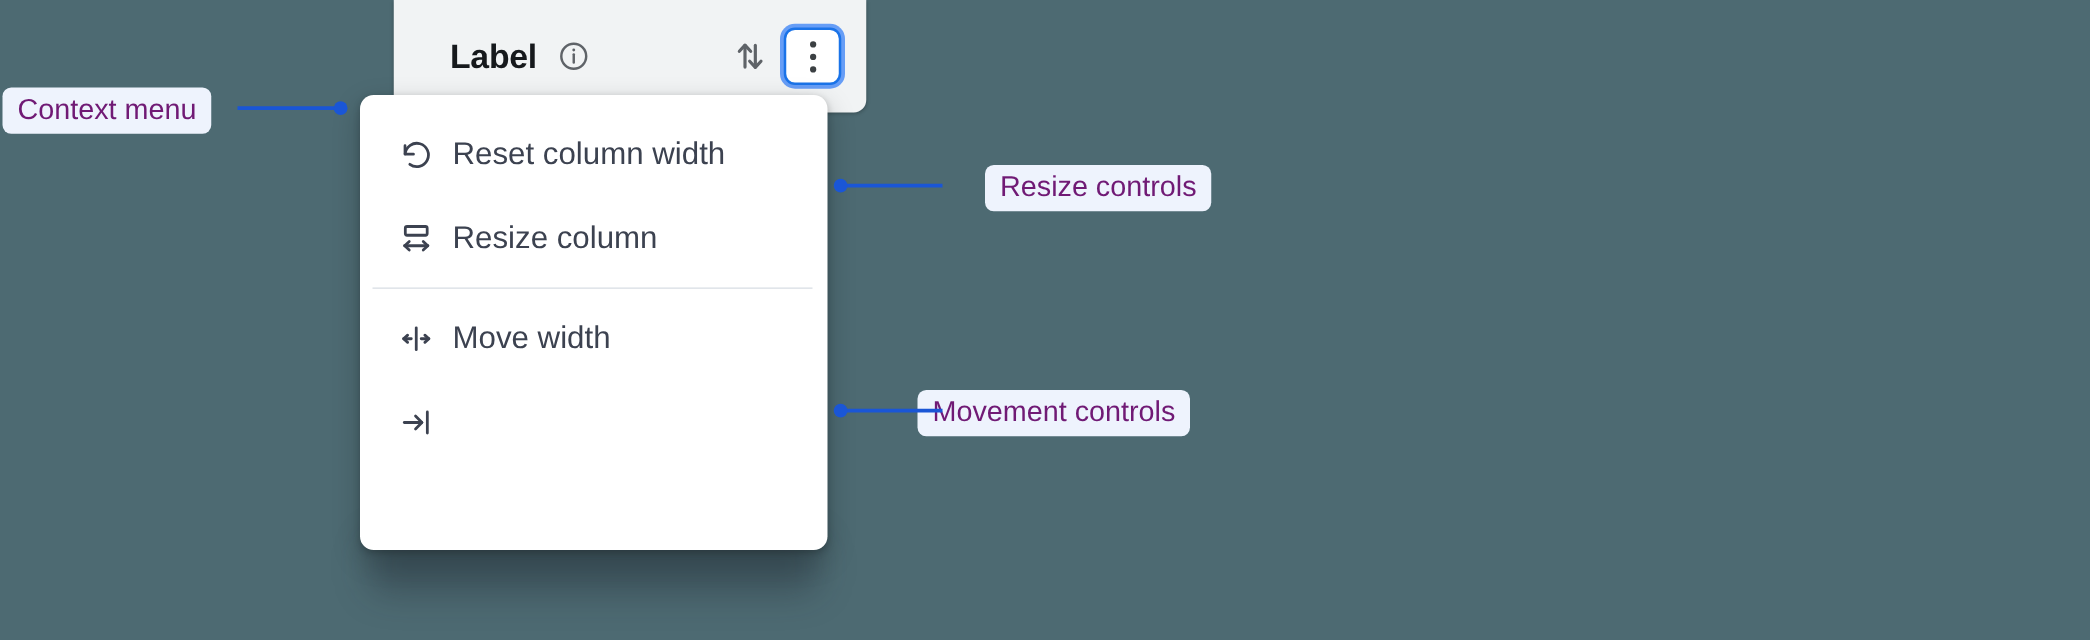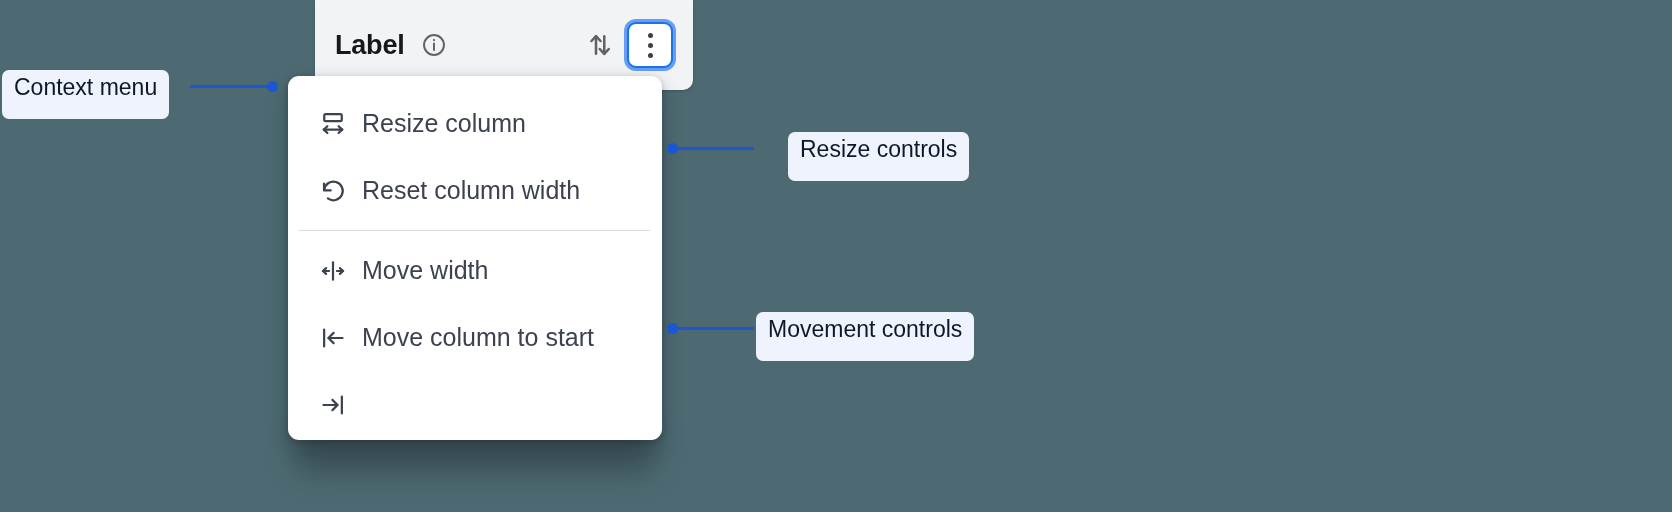--- a/index.html
+++ b/index.html
@@ -25,21 +25,21 @@
     left: 315px;
     top: 0px;
     width: 378px;
     height: 90px;
     background: #f1f3f4;
     border-radius: 0 0 10px 10px;
     box-shadow: 0 1px 3px rgba(0,0,0,0.22);
     display: flex;
     align-items: center;
     box-sizing: border-box;
-    padding: 0 16px 0 20px;
+    padding: 0 16px 0 45px;
   }
   .header-label {
     font-size: 27px;
     font-weight: bold;
     color: #16191c;
     letter-spacing: -0.2px;
     line-height: 1;
   }
   .info-icon {
     margin-left: 16px;
@@ -131,24 +131,24 @@
   .menu-divider {
     height: 1px;
     background: #d8dde3;
     margin: 6px 12px 6px 10px;
   }
 
   
   .anno {
     position: absolute;
     background: #eef3fd;
-    color: #0f172a;
+    color: #701a75;
     font-size: 23px;
     border-radius: 7px;
-    padding: 6px 12px 20px 12px;
+    padding: 6px 12px 8px 12px;
     white-space: nowrap;
     line-height: 1;
   }
   .conn-line {
     position: absolute;
     height: 3px;
     background: #1a56d6;
   }
   .conn-dot {
     position: absolute;
@@ -193,81 +193,71 @@
     </div>
   </div>
 
   <div class="menu-shadow"></div>
 
   <div class="menu-panel">
 
     <div class="menu-item">
       <span class="mi-icon">
         <svg width="28" height="28" viewBox="0 0 24 24" fill="none" stroke="#3c4250" stroke-width="1.9" stroke-linecap="round" stroke-linejoin="round">
+          <path d="M4.4 11.2 A8 8 0 1 1 7.6 18.4"></path>
+          <polyline points="4.3,5.6 4.3,11.4 10.1,11.4"></polyline>
+        </svg>
+      </span>
+      <span class="mi-label">Reset column width</span>
+    </div>
+
+    <div class="menu-item">
+      <span class="mi-icon">
+        <svg width="28" height="28" viewBox="0 0 24 24" fill="none" stroke="#3c4250" stroke-width="1.9" stroke-linecap="round" stroke-linejoin="round">
           <rect x="4.5" y="3.6" width="15" height="6" rx="1.2"></rect>
           <line x1="4" y1="16.8" x2="20" y2="16.8"></line>
           <polyline points="7.2,13.9 4.1,16.8 7.2,19.7"></polyline>
           <polyline points="16.8,13.9 19.9,16.8 16.8,19.7"></polyline>
         </svg>
       </span>
       <span class="mi-label">Resize column</span>
-    </div>
-
-    <div class="menu-item">
-      <span class="mi-icon">
-        <svg width="28" height="28" viewBox="0 0 24 24" fill="none" stroke="#3c4250" stroke-width="1.9" stroke-linecap="round" stroke-linejoin="round">
-          <path d="M4.4 11.2 A8 8 0 1 1 7.6 18.4"></path>
-          <polyline points="4.3,5.6 4.3,11.4 10.1,11.4"></polyline>
-        </svg>
-      </span>
-      <span class="mi-label">Reset column width</span>
     </div>
 
     <div class="menu-divider"></div>
 
     <div class="menu-item">
       <span class="mi-icon">
         <svg width="28" height="28" viewBox="0 0 24 24" fill="none" stroke="#3c4250" stroke-width="1.9" stroke-linecap="round" stroke-linejoin="round">
           <line x1="12" y1="4.5" x2="12" y2="19.5"></line>
           <line x1="3.4" y1="12" x2="8.6" y2="12"></line>
           <polyline points="6.1,9.5 3.3,12 6.1,14.5"></polyline>
           <line x1="15.4" y1="12" x2="20.6" y2="12"></line>
           <polyline points="17.9,9.5 20.7,12 17.9,14.5"></polyline>
         </svg>
       </span>
       <span class="mi-label">Move width</span>
     </div>
 
-    <div class="menu-item">
-      <span class="mi-icon">
-        <svg width="28" height="28" viewBox="0 0 24 24" fill="none" stroke="#3c4250" stroke-width="1.9" stroke-linecap="round" stroke-linejoin="round">
-          <line x1="4.4" y1="4.8" x2="4.4" y2="19.2"></line>
-          <line x1="20.2" y1="12" x2="8.2" y2="12"></line>
-          <polyline points="12.5,7.6 8.1,12 12.5,16.4"></polyline>
-        </svg>
-      </span>
-      <span class="mi-label">Move column to start</span>
-    </div>
 
     <div class="menu-item">
       <span class="mi-icon">
         <svg width="28" height="28" viewBox="0 0 24 24" fill="none" stroke="#3c4250" stroke-width="1.9" stroke-linecap="round" stroke-linejoin="round">
           <line x1="19.6" y1="4.8" x2="19.6" y2="19.2"></line>
           <line x1="3.8" y1="12" x2="15.8" y2="12"></line>
           <polyline points="11.5,7.6 15.9,12 11.5,16.4"></polyline>
         </svg>
       </span>
     </div>
   </div>
 
   <div class="anno" style="left:2px; top:70px;">Context menu</div>
   <div class="conn-line" style="left:190px; top:85px; width:82px;"></div>
   <div class="conn-dot" style="left:267px; top:81px;"></div>
 
   <div class="anno" style="left:788px; top:132px;">Resize controls</div>
   <div class="conn-line" style="left:672px; top:147px; width:82px;"></div>
   <div class="conn-dot" style="left:667px; top:143px;"></div>
 
-  <div class="anno" style="left:756px; top:312px;">Movement controls</div>
+  <div class="anno" style="left:734px; top:312px;">Movement controls</div>
   <div class="conn-line" style="left:672px; top:327px; width:82px;"></div>
   <div class="conn-dot" style="left:667px; top:323px;"></div>
 
 </div>
 
 </body></html>

